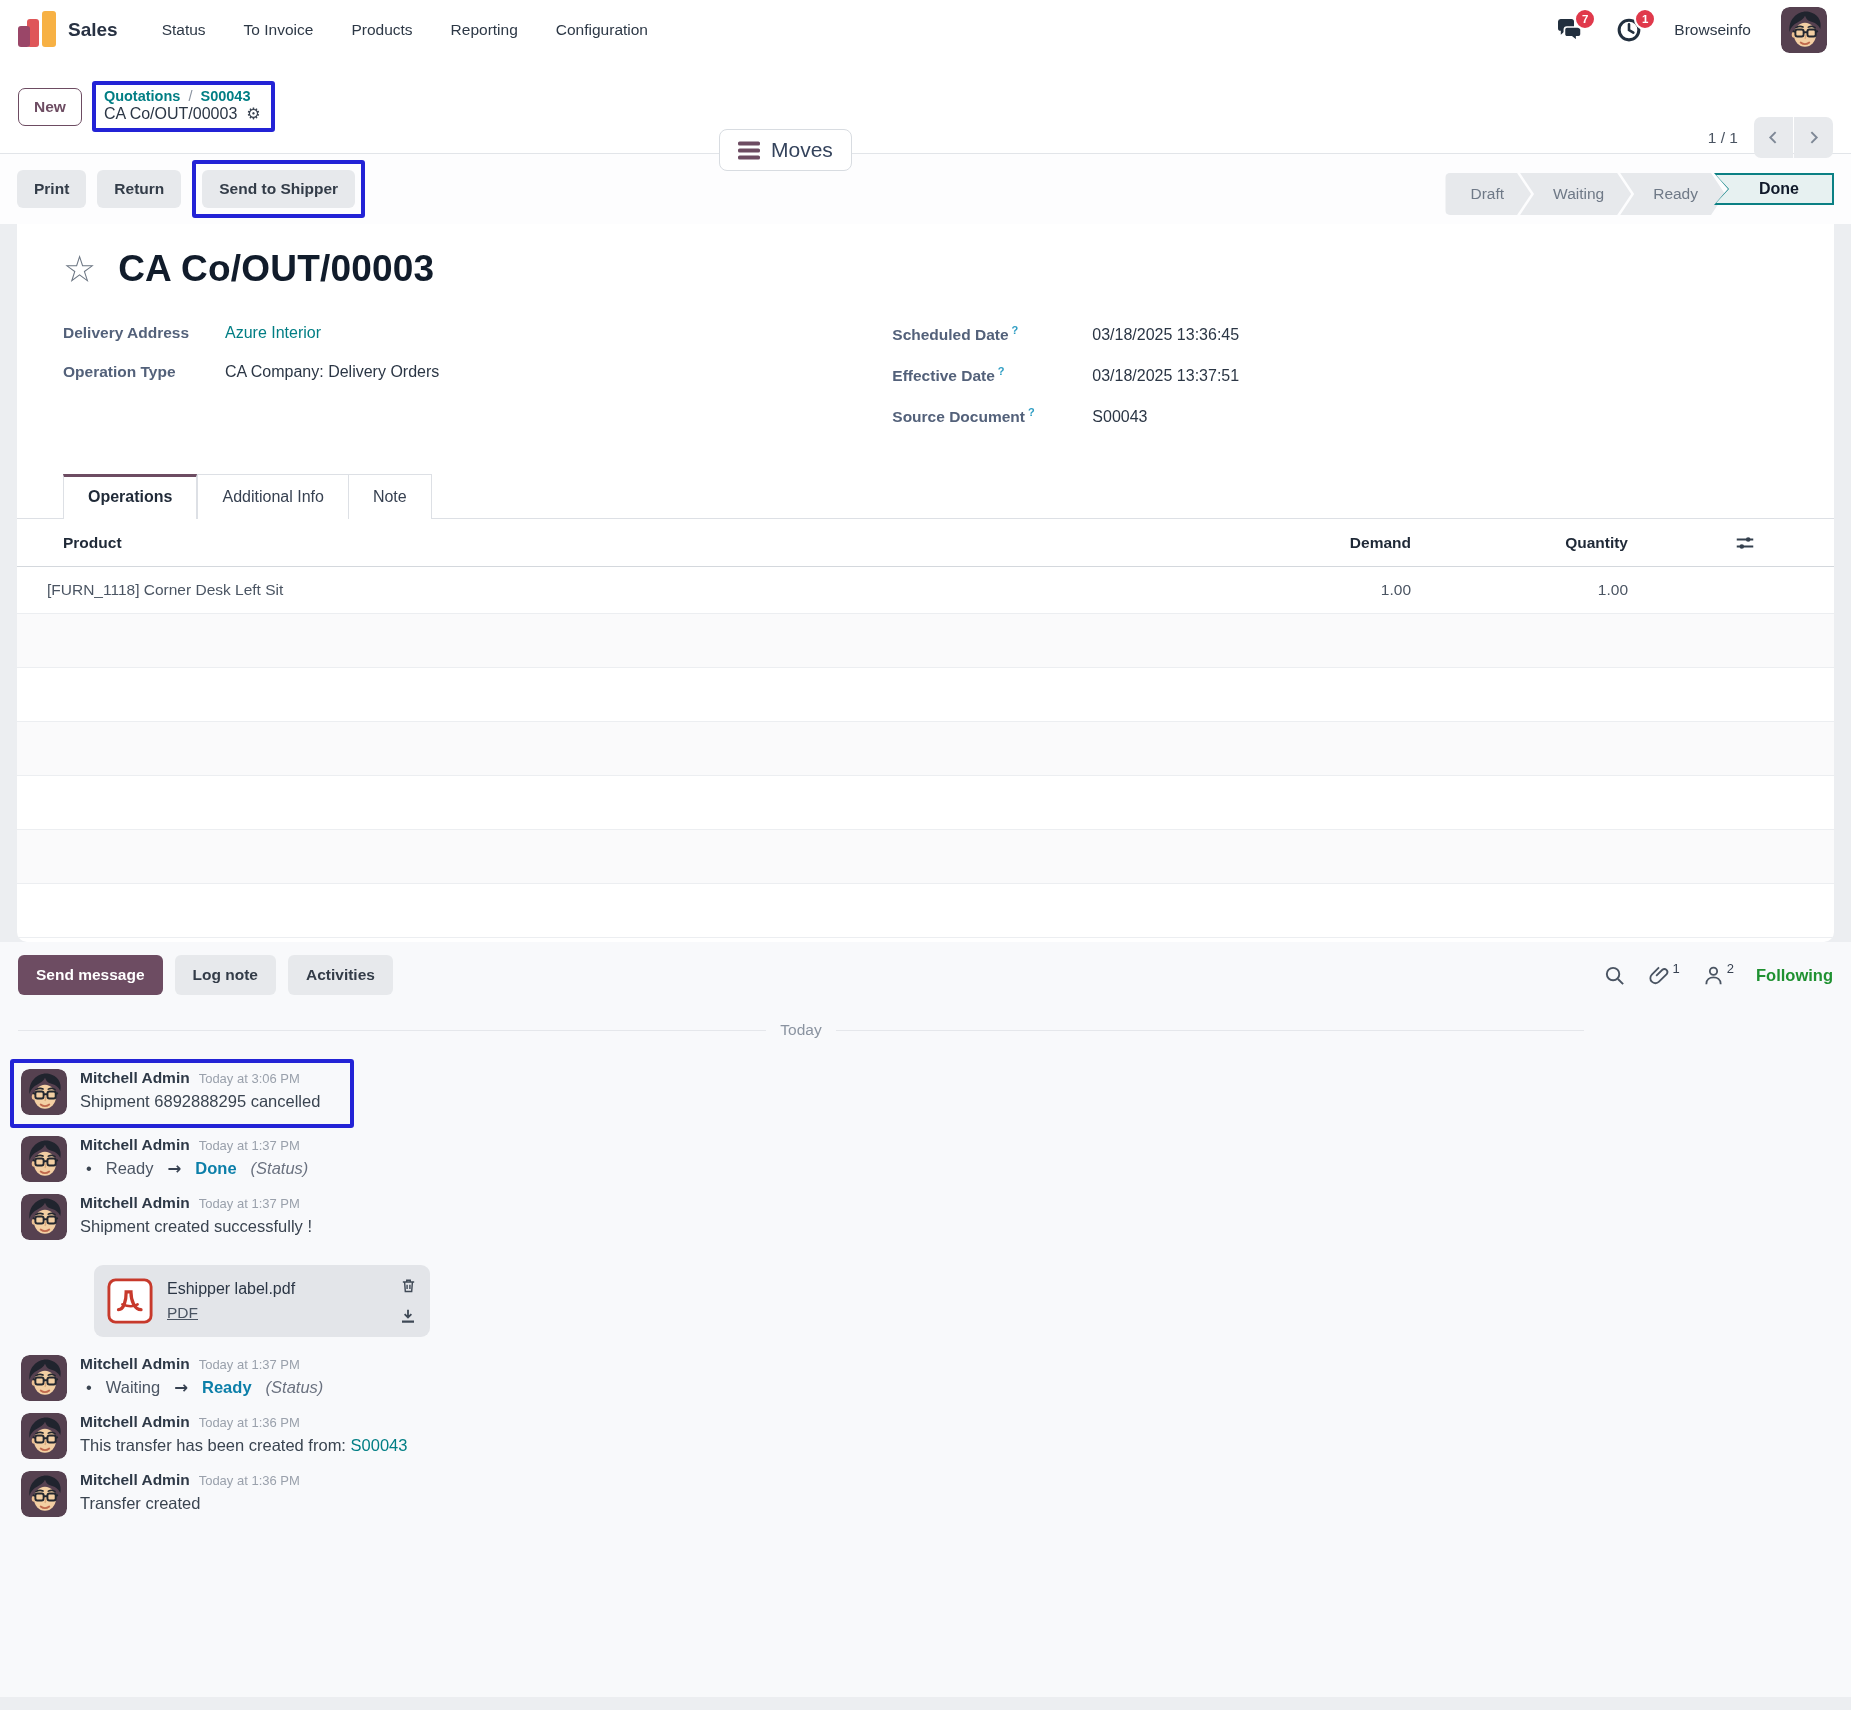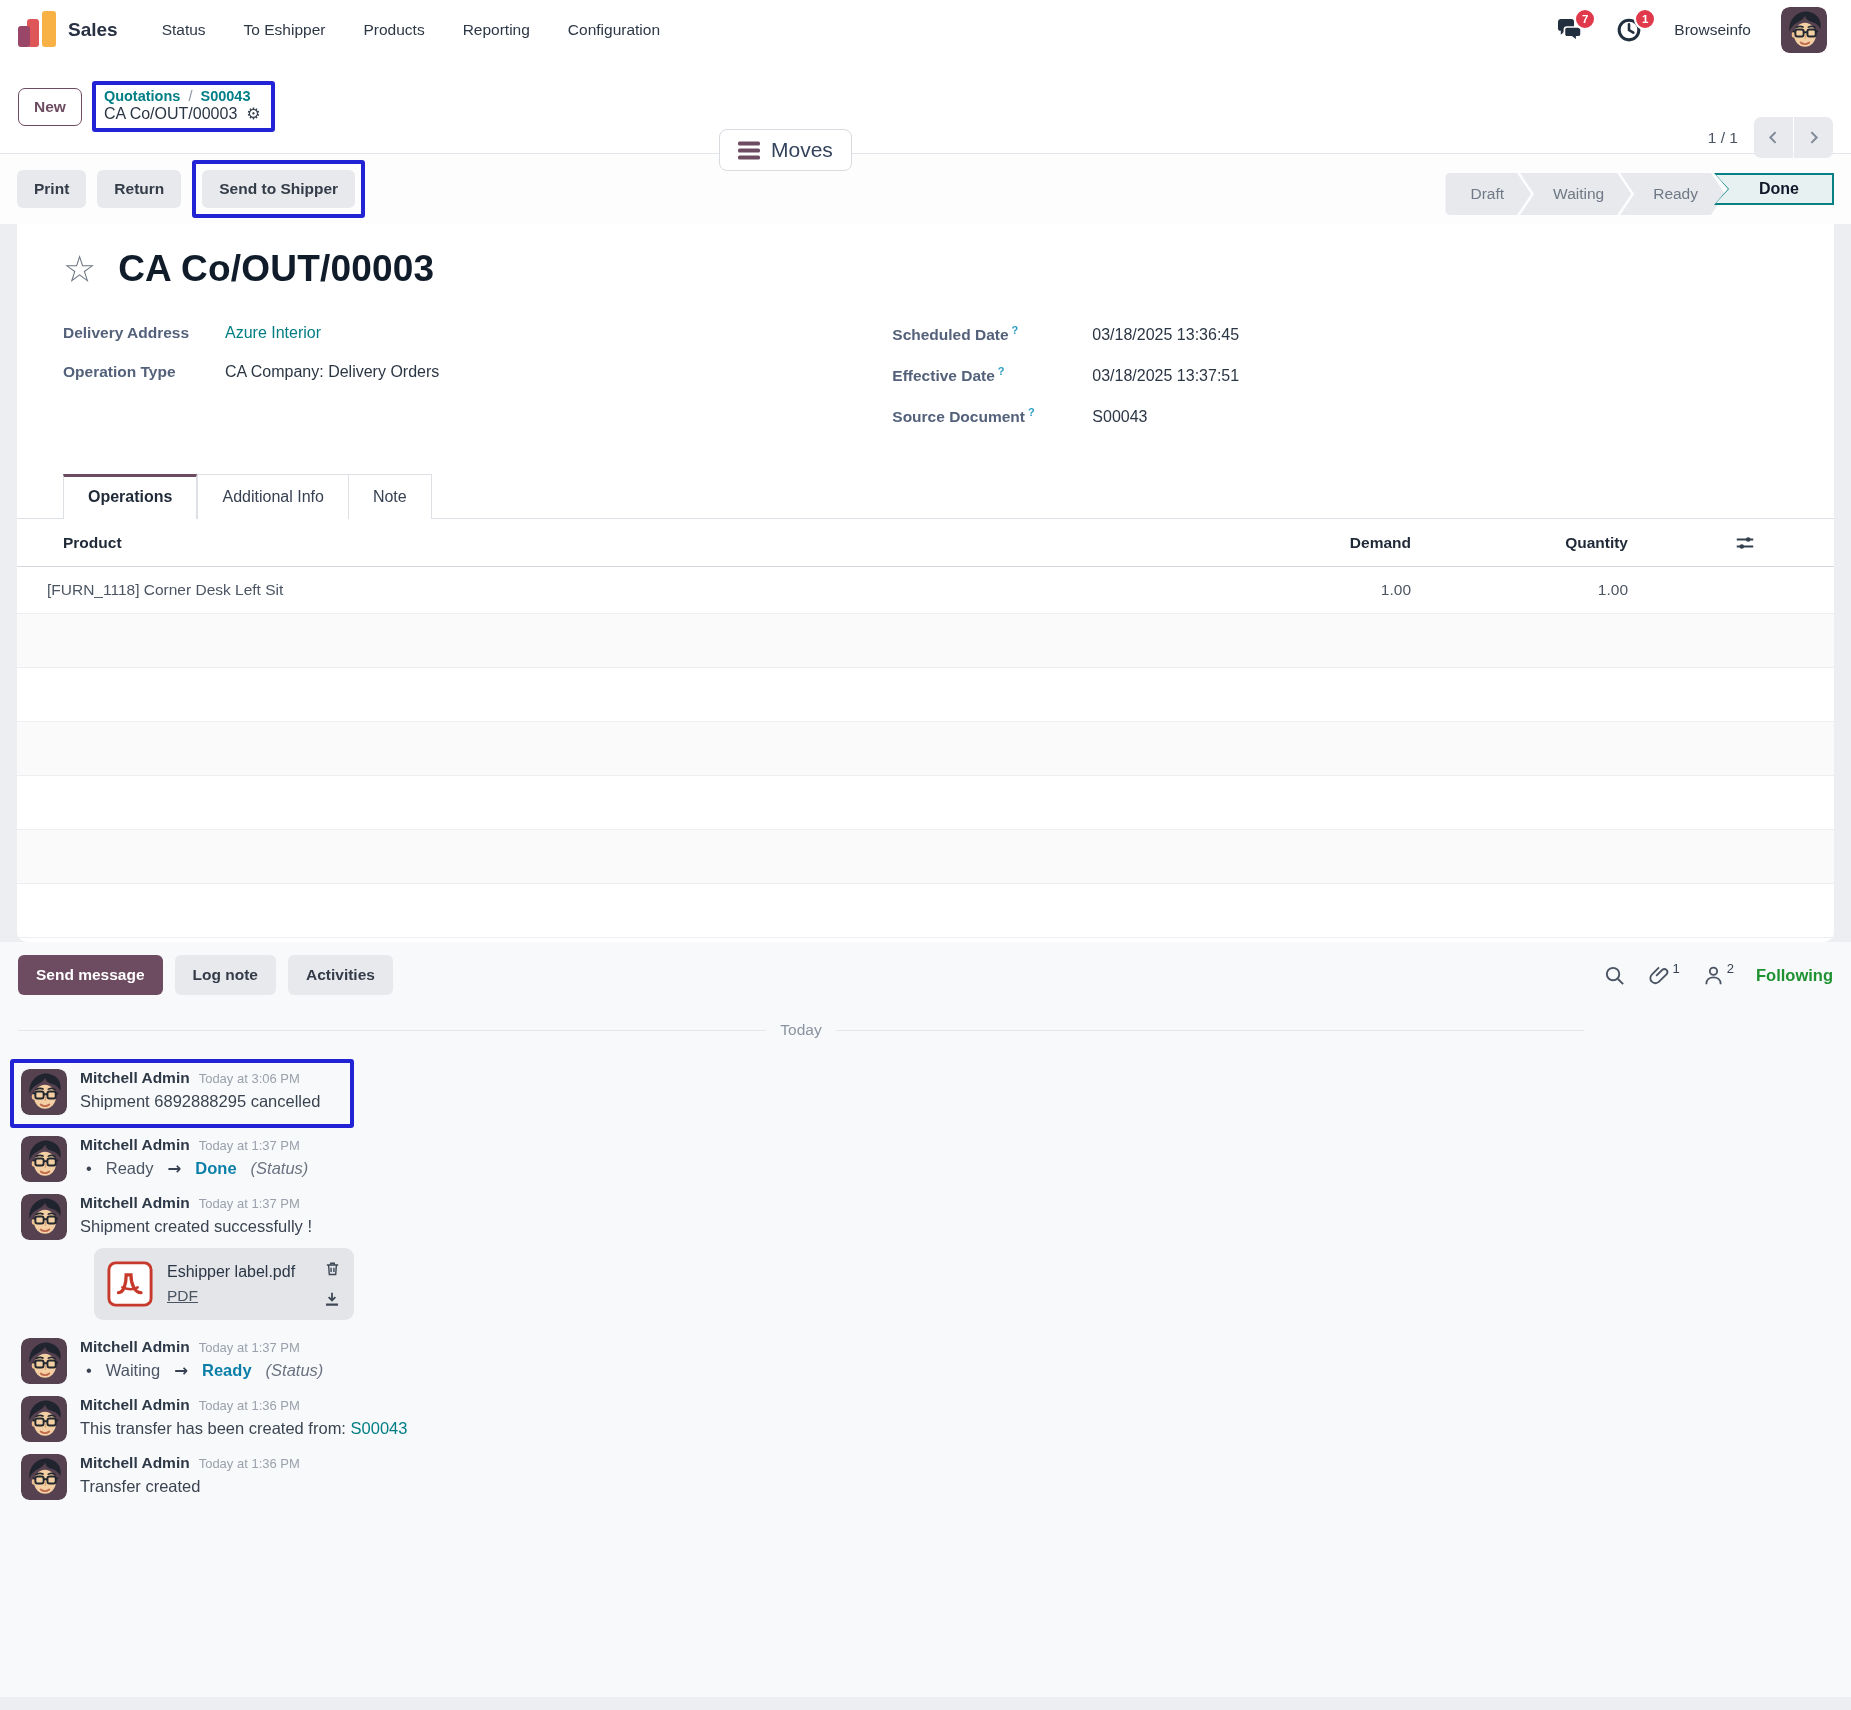--- a/index.html
+++ b/index.html
@@ -119,41 +119,41 @@
   .msg-body { font-size:16.5px; color:#3a4450; margin-top:5px; }
   .hl-wrap { border:4px solid #2323d6; border-radius:3px; padding:6px 30px 9px 7px; width:fit-content; margin:-4px 0 8px -8px; }
   .hl-wrap .message { margin:0; }
   .tracking { display:flex; align-items:center; }
   .tracking .dot { margin:0 14px 0 6px; color:#3a4450; }
   .tracking .tfrom { color:#4b5563; }
   .tracking .arr { margin:0 14px; color:#374151; font-weight:600; font-family:"DejaVu Sans", sans-serif; }
   .tracking .tto { color:#0c7fa9; font-weight:700; }
   .tracking .tfield { font-style:italic; color:#6b7280; margin-left:14px; }
   .msg-link { color:#017e84; cursor:pointer; }
-  .attachment { margin:12px 0 6px 14px; display:flex; align-items:center; gap:14px; background:#e3e5e9; border-radius:9px; padding:12px 13px; width:260px; }
+  .attachment { margin:29px 0 6px 14px; display:flex; align-items:center; gap:14px; background:#e3e5e9; border-radius:9px; padding:12px 13px; width:336px; }
   .att-icon { width:46px; height:46px; flex:none; }
   .att-name { font-size:16px; color:#2b3645; cursor:pointer; }
   .att-type { font-size:15.5px; color:#4a5462; margin-top:6px;text-decoration:underline; }
   .att-meta { flex:1; }
   .att-actions { display:flex; flex-direction:column; justify-content:space-between; align-items:flex-end; height:48px; }
   .att-actions .abtn { cursor:pointer; display:flex; }
 </style>
 </head>
 <body>
 
 <div class="navbar">
   <div class="logo">
     <span class="bar bar-y"></span>
     <span class="bar bar-r"></span>
     <span class="bar bar-p"></span>
   </div>
   <div class="app-name">Sales</div>
   <div class="menu">
     <span class="menu-item">Status</span>
-    <span class="menu-item">To Eshipper</span>
+    <span class="menu-item">To Invoice</span>
     <span class="menu-item">Products</span>
     <span class="menu-item">Reporting</span>
     <span class="menu-item">Configuration</span>
   </div>
   <div class="nav-right">
     <div class="icon-badge-wrap">
       <svg width="27" height="25" viewBox="0 0 27 25">
         <path d="M2 3.5 A2.6 2.6 0 0 1 4.6 1 h10.8 a2.6 2.6 0 0 1 2.6 2.6 v6.6 a2.6 2.6 0 0 1 -2.6 2.6 h-6 l-4.6 3.9 v-3.9 h-0.2 a2.6 2.6 0 0 1 -2.6 -2.6 z" fill="#222f3e"></path>
         <path d="M11 9 h11.5 a2.6 2.6 0 0 1 2.6 2.6 v4.6 a2.6 2.6 0 0 1 -2.6 2.6 h-1.8 v4 l-5-4 h-4.7 a2.6 2.6 0 0 1 -2.6 -2.6 v-4.6 a2.6 2.6 0 0 1 2.6 -2.6 z" fill="#222f3e" stroke="#fff" stroke-width="1.7"></path>
       </svg>

